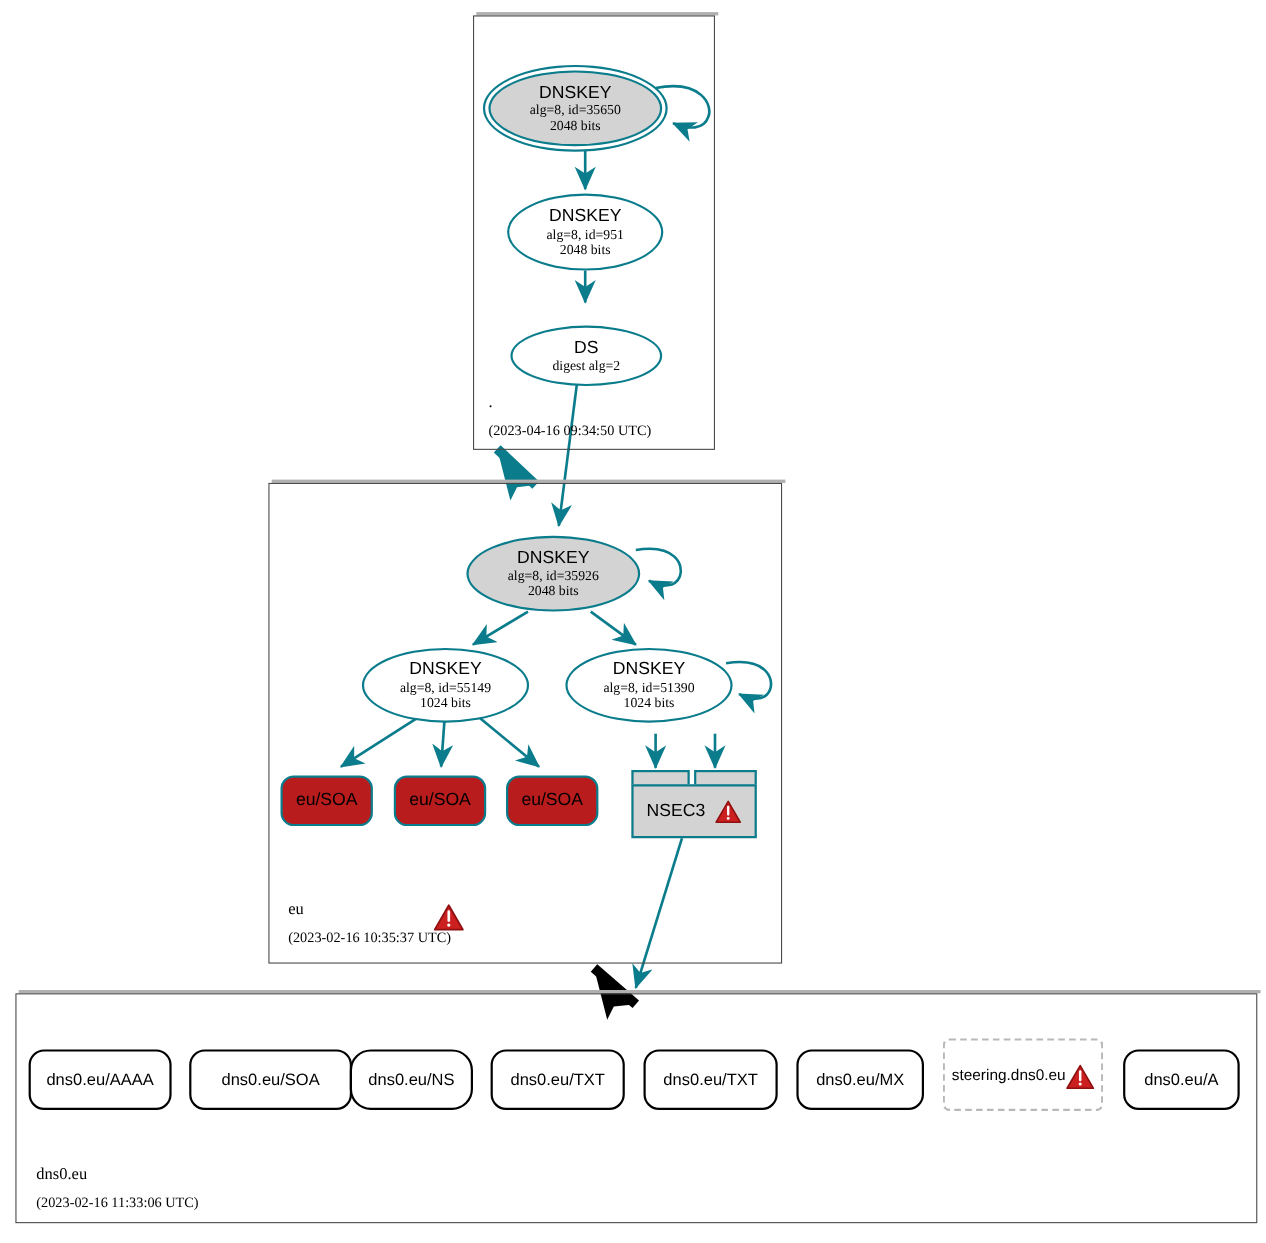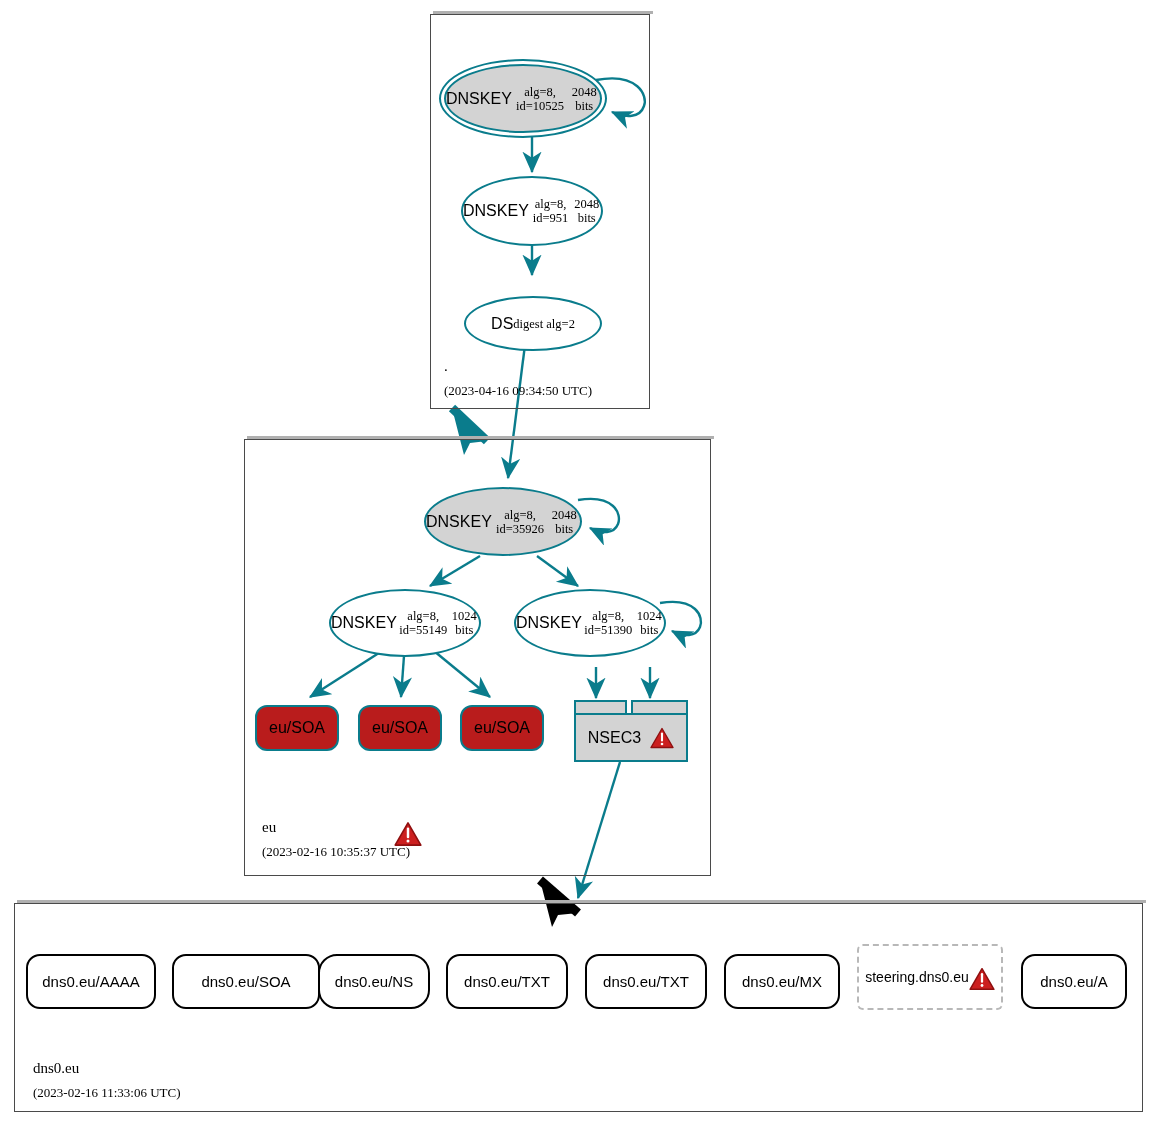--- a/index.html
+++ b/index.html
@@ -32,21 +32,21 @@
     height: 3px;
   }
   
   .ell {
     position: absolute;
     box-sizing: border-box;
     border: 2px solid #0a7c8c;
     border-radius: 50%;
     background: #ffffff;
     display: flex;
-    flex-direction: row;
+    flex-direction: column;
     align-items: center;
     justify-content: center;
     text-align: center;
     line-height: 1.12;
   }
   .ell.filled { background: #d3d3d3; }
   .ell .t1 {
     font-family: "Liberation Sans", sans-serif;
     font-size: 16px;
     color: #000;
@@ -218,21 +218,21 @@
     <path d="M540,880 L578,913" stroke="#000000" stroke-width="9" stroke-linecap="butt"></path>
   </g>
 </svg>
 
 <div class="zone-shadow" style="left:433px; top:11px; width:220px; height:3px;"></div>
 <div class="zone-box" style="left:430px; top:14px; width:220px; height:395px;"></div>
 
 <div class="ell-outer" style="left:439px; top:59px; width:168px; height:79px;"></div>
 <div class="ell filled" style="left:444px; top:64px; width:158px; height:69px;">
   <div class="t1">DNSKEY</div>
-  <div class="t2">alg=8, id=10525</div>
+  <div class="t2">alg=8, id=35650</div>
   <div class="t3">2048 bits</div>
 </div>
 
 <div class="ell" style="left:461px; top:176px; width:142px; height:70px;">
   <div class="t1">DNSKEY</div>
   <div class="t2">alg=8, id=951</div>
   <div class="t3">2048 bits</div>
 </div>
 
 <div class="ell" style="left:464px; top:296px; width:138px; height:55px;">

